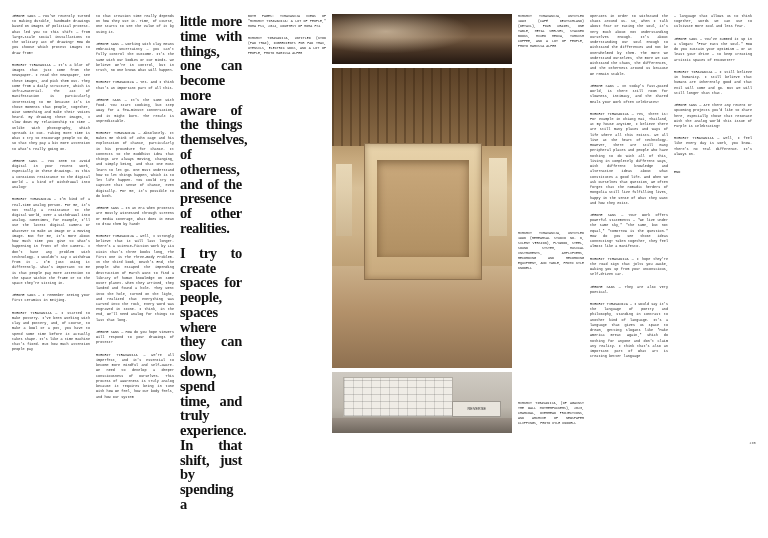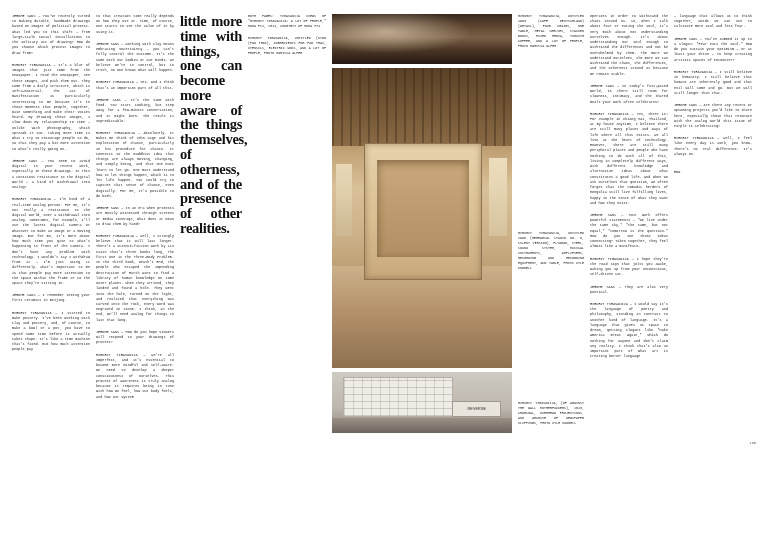--- a/index.html
+++ b/index.html
@@ -150,20 +150,21 @@
     <p>RIRKRIT TIRAVANIJA — Absolutely. It makes me think of John Cage and his exploration of chance, particularly in his procedure for chance. It connects to the Buddhist idea that things are always moving, changing, and simply being, and that one must learn to let go. One must understand how to let things happen, which is to let life happen. You could try to capture that sense of chance, even digitally. For me, it's possible to do both.</p>
     <p>JÉRÔME SANS — In an era when protests are mostly witnessed through screens or media coverage, what does it mean to draw them by hand?</p>
     <p>RIRKRIT TIRAVANIJA — Well, I strongly believe that it will last longer. There's a science-fiction work by Liu Cixin that's three books long, The first one is The Three-Body Problem. In the third book, Death's End, the people who escaped the impending destruction of Earth want to find a library of human knowledge on some outer planet. When they arrived, they landed and found a hole. They went into the hole, turned on the light, and realized that everything was carved into the rock, every word was engraved in stone. I think, in the end, we'll need analog for things to last that long.</p>
     <p>JÉRÔME SANS — How do you hope viewers will respond to your drawings of protest?</p>
     <p>RIRKRIT TIRAVANIJA — We're all imperfect, and it's essential to become more mindful and self-aware. We need to develop a deeper consciousness of ourselves. This process of awareness is truly analog because it requires being in tune with how we feel, how our body feels, and how our system</p>
     <p></p>
   </div>
 
   <div class="col display-col">
     <div class="blk just">little more time with things, one can become more aware of the things themselves, of otherness, and of the presence of other realities.</div>
+    <div class="blk just quote2">I try to create spaces for people, spaces where they can slow down, spend time, and truly experience. In that shift, just by spending a</div>
   </div>
 
   <div class="col body-col cap">
     <p>BOTH PAGES: TIRAVANIJA VIEWS OF "RIRKRIT TIRAVANIJA: A LOT OF PEOPLE," MOMA PS1, 2024, COURTESY OF MOMA PS1</p>
     <p>RIRKRIT TIRAVANIJA, UNTITLED (KYOD (PAD THAI), INGREDIENTS FOR PAD THAI, UTENSILS, ELECTRIC WOKS, AND A LOT OF PEOPLE, PHOTO MARISSA ALPER</p>
   </div>
 
   <div class="col mid-col">
     <div class="photo ph1">
       

